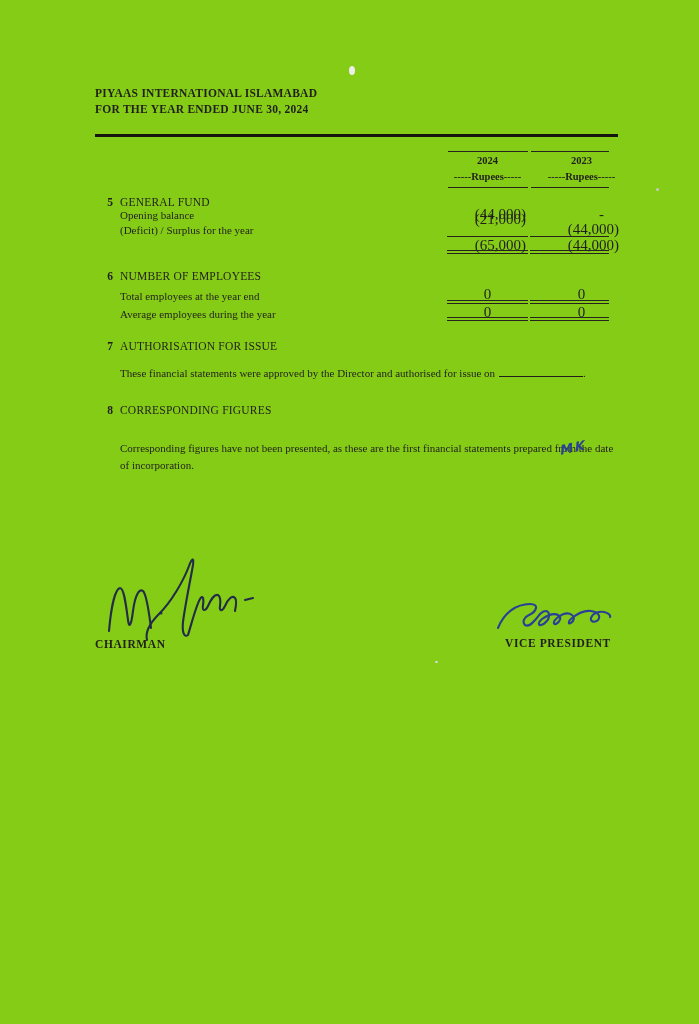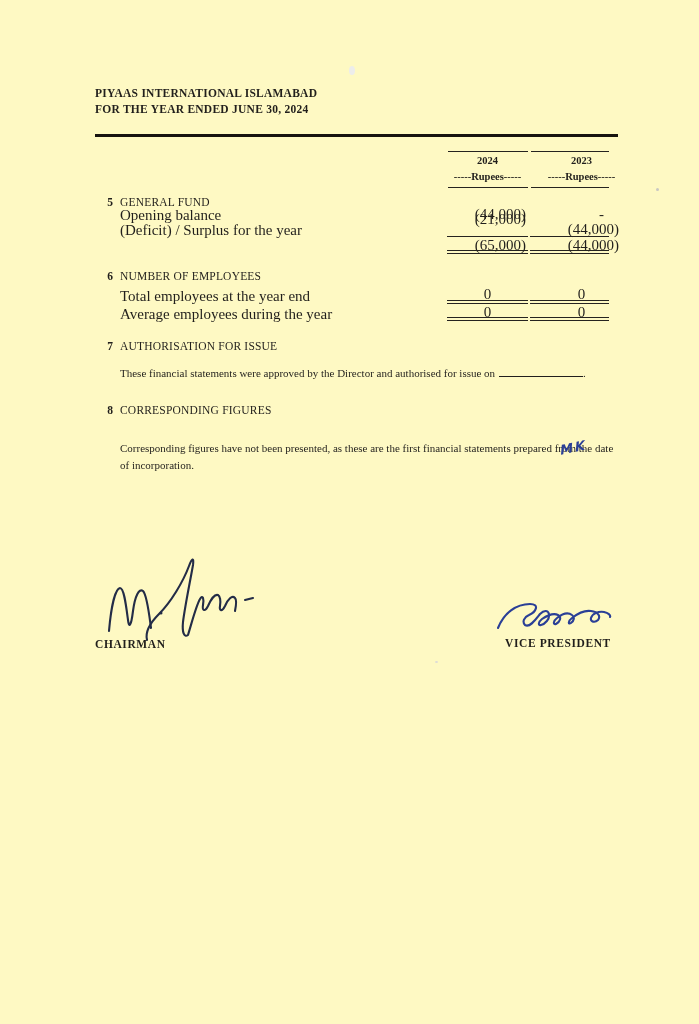--- a/index.html
+++ b/index.html
@@ -1,18 +1,18 @@
 <!DOCTYPE html>
 <html><head>
 <meta charset="utf-8">
 <style>
   html,body{margin:0;padding:0;background:#e9e9e7;}
   .page{
     position:relative;width:699px;height:1024px;margin:0 auto;
-    background:#fef9c3;overflow:hidden;
+    background:#84cc16;overflow:hidden;
     font-family:"Liberation Serif","DejaVu Serif",serif;
     color:#211f1c;
   }
   .abs{position:absolute;}
   
   .doc-header{left:95px;top:85px;width:420px;font-weight:bold;
     font-size:11.5px;line-height:16px;letter-spacing:.25px;}
   .thick-rule{left:95px;top:134px;width:523px;height:3px;background:#17140f;}
   
   .c1{left:449px;width:77px;text-align:right;}
@@ -21,21 +21,21 @@
   .pad-dash{padding-right:15px;box-sizing:border-box;}
   .amt{position:absolute;font-size:15px;line-height:12px;}
   .colhead{position:absolute;font-weight:bold;font-size:10.5px;line-height:12px;text-align:center;}
   .ln{position:absolute;height:0;border-top:1.6px solid #26231f;}
   .dln{position:absolute;height:2.4px;border-top:1.5px solid #26231f;border-bottom:1.5px solid #26231f;}
   
   .sec-num{position:absolute;left:101px;width:12px;text-align:right;
     font-weight:bold;font-size:11.5px;line-height:13px;}
   .sec-title{position:absolute;left:120px;font-weight:normal;font-size:11.5px;
     line-height:13px;letter-spacing:.2px;}
-  .row-label{position:absolute;left:120px;font-size:15px;line-height:13px;}
+  .row-label{position:absolute;left:120px;font-size:11px;line-height:13px;}
   .body-text{position:absolute;left:120px;font-size:11px;line-height:16.5px;}
   .blank-line{display:inline-block;width:84px;height:10px;
     border-bottom:1.1px solid #211f1c;margin-left:4px;}
   
   .initials{position:absolute;left:560px;top:440px;color:#2a3f96;
     font-family:"DejaVu Sans",sans-serif;font-size:13px;font-weight:bold;
     font-style:italic;letter-spacing:2px;transform:rotate(-12deg) skewX(-6deg);}
   .sig{position:absolute;}
   .sig-role{position:absolute;font-weight:bold;font-size:11.5px;
     letter-spacing:.6px;line-height:13px;}

